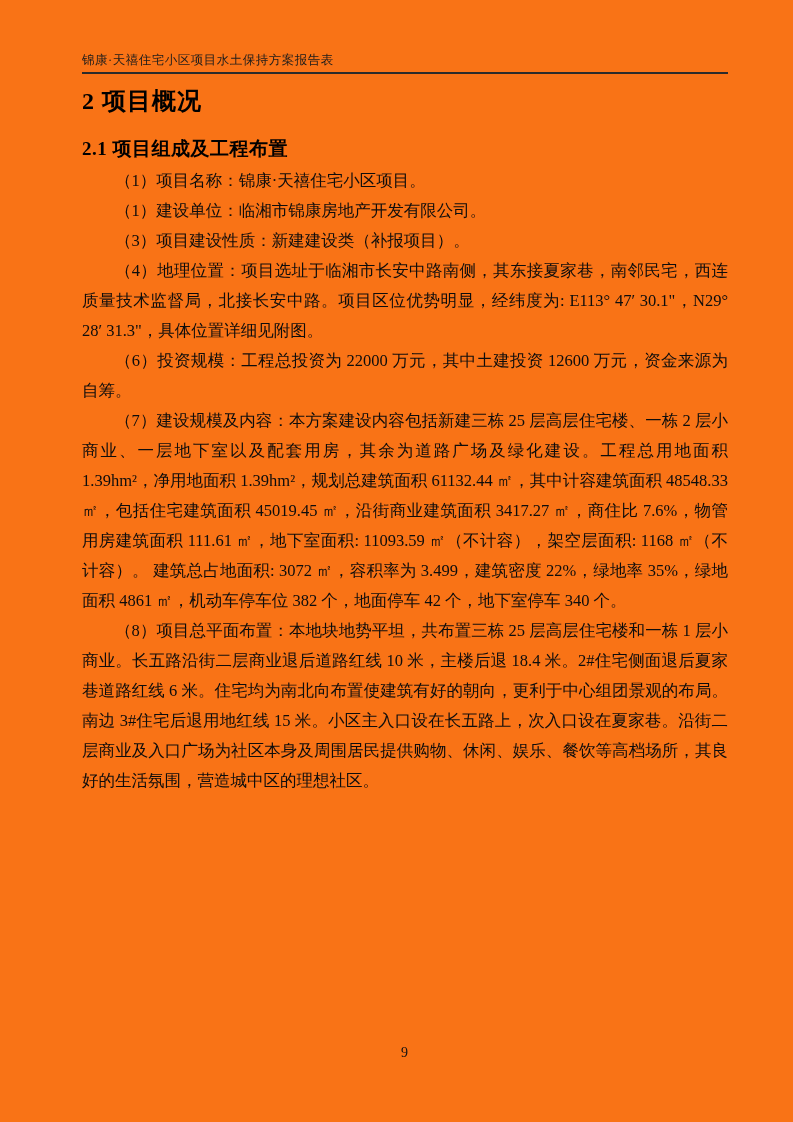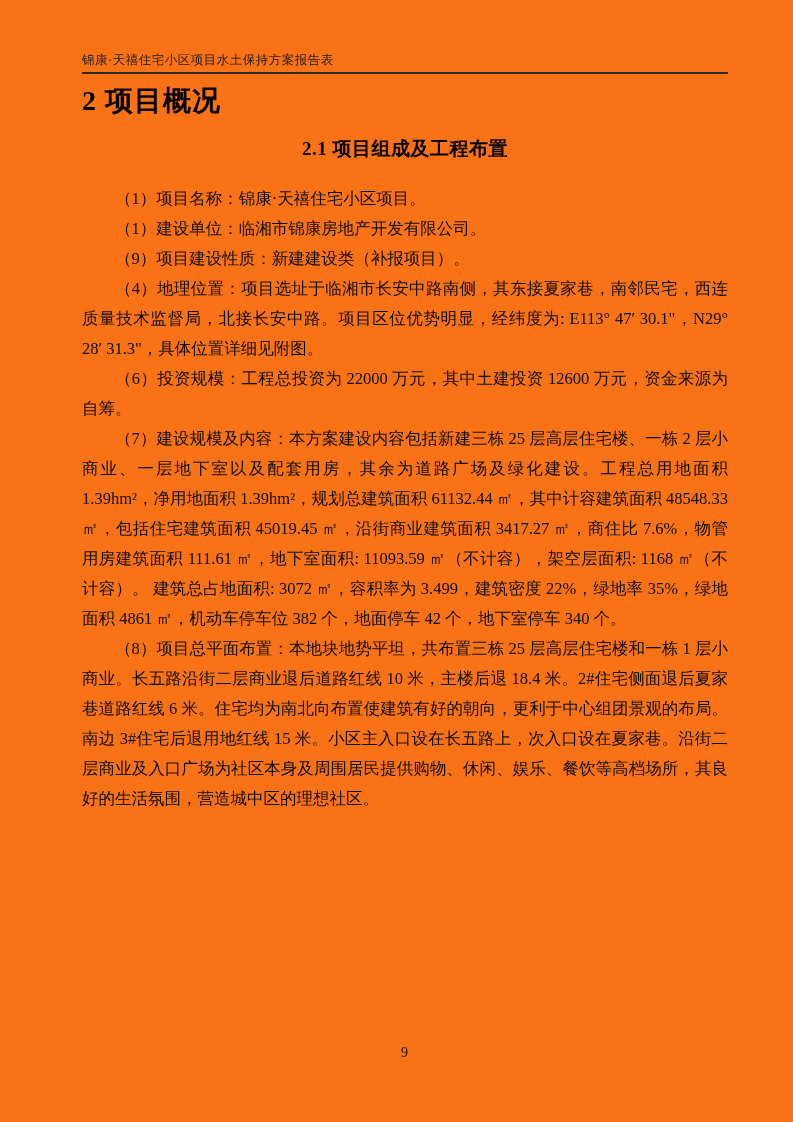--- a/index.html
+++ b/index.html
@@ -29,38 +29,37 @@
   }
   .doc-header-title {
     display: block;
     font-size: 12.5px;
     line-height: 17px;
     letter-spacing: 0.5px;
     padding-bottom: 3px;
     color: #1c1c1c;
   }
   h1.chapter-heading {
-    font-size: 28px;
+    font-size: 24px;
     line-height: 28px;
     font-weight: bold;
     margin: 13px 0 0 0;
     letter-spacing: 1px;
     color: #000000;
   }
   h2.section-heading {
     font-size: 19px;
     line-height: 22px;
     font-weight: bold;
     margin: 23px 0 0 0;
     letter-spacing: 0.5px;
     color: #000000;
-    text-align: center;
   }
   .body-text {
-    margin-top: 24px;
+    margin-top: 6px;
   }
   .body-text p {
     margin: 0;
     font-size: 16.5px;
     line-height: 30px;
     text-indent: 2em;
     text-align: justify;
     color: #0d0d0d;
   }
   .page-footer {
@@ -83,21 +82,21 @@
       <span class="doc-header-title">锦康·天禧住宅小区项目水土保持方案报告表</span>
     </div>
 
     <h1 class="chapter-heading">2  项目概况</h1>
 
     <h2 class="section-heading">2.1  项目组成及工程布置</h2>
 
     <div class="body-text">
       <p>（1）项目名称：锦康·天禧住宅小区项目。</p>
       <p>（1）建设单位：临湘市锦康房地产开发有限公司。</p>
-      <p>（9）项目建设性质：新建建设类（补报项目）。</p>
+      <p>（3）项目建设性质：新建建设类（补报项目）。</p>
       <p>（4）地理位置：项目选址于临湘市长安中路南侧，其东接夏家巷，南邻民宅，西连质量技术监督局，北接长安中路。项目区位优势明显，经纬度为: E113° 47′ 30.1"，N29° 28′ 31.3"，具体位置详细见附图。</p>
       <p>（6）投资规模：工程总投资为 22000 万元，其中土建投资 12600 万元，资金来源为自筹。</p>
       <p>（7）建设规模及内容：本方案建设内容包括新建三栋 25 层高层住宅楼、一栋 2 层小商业、一层地下室以及配套用房，其余为道路广场及绿化建设。工程总用地面积 1.39hm²，净用地面积 1.39hm²，规划总建筑面积 61132.44 ㎡，其中计容建筑面积 48548.33 ㎡，包括住宅建筑面积 45019.45 ㎡，沿街商业建筑面积 3417.27 ㎡，商住比 7.6%，物管用房建筑面积 111.61 ㎡，地下室面积: 11093.59 ㎡（不计容），架空层面积: 1168 ㎡（不计容）。 建筑总占地面积: 3072 ㎡，容积率为 3.499，建筑密度 22%，绿地率 35%，绿地面积 4861 ㎡，机动车停车位 382 个，地面停车 42 个，地下室停车 340 个。</p>
       <p>（8）项目总平面布置：本地块地势平坦，共布置三栋 25 层高层住宅楼和一栋 1 层小商业。长五路沿街二层商业退后道路红线 10 米，主楼后退 18.4 米。2#住宅侧面退后夏家巷道路红线 6 米。住宅均为南北向布置使建筑有好的朝向，更利于中心组团景观的布局。南边 3#住宅后退用地红线 15 米。小区主入口设在长五路上，次入口设在夏家巷。沿街二层商业及入口广场为社区本身及周围居民提供购物、休闲、娱乐、餐饮等高档场所，其良好的生活氛围，营造城中区的理想社区。</p>
     </div>
 
   </div>
 
   <div class="page-footer">
     <span>9</span>

